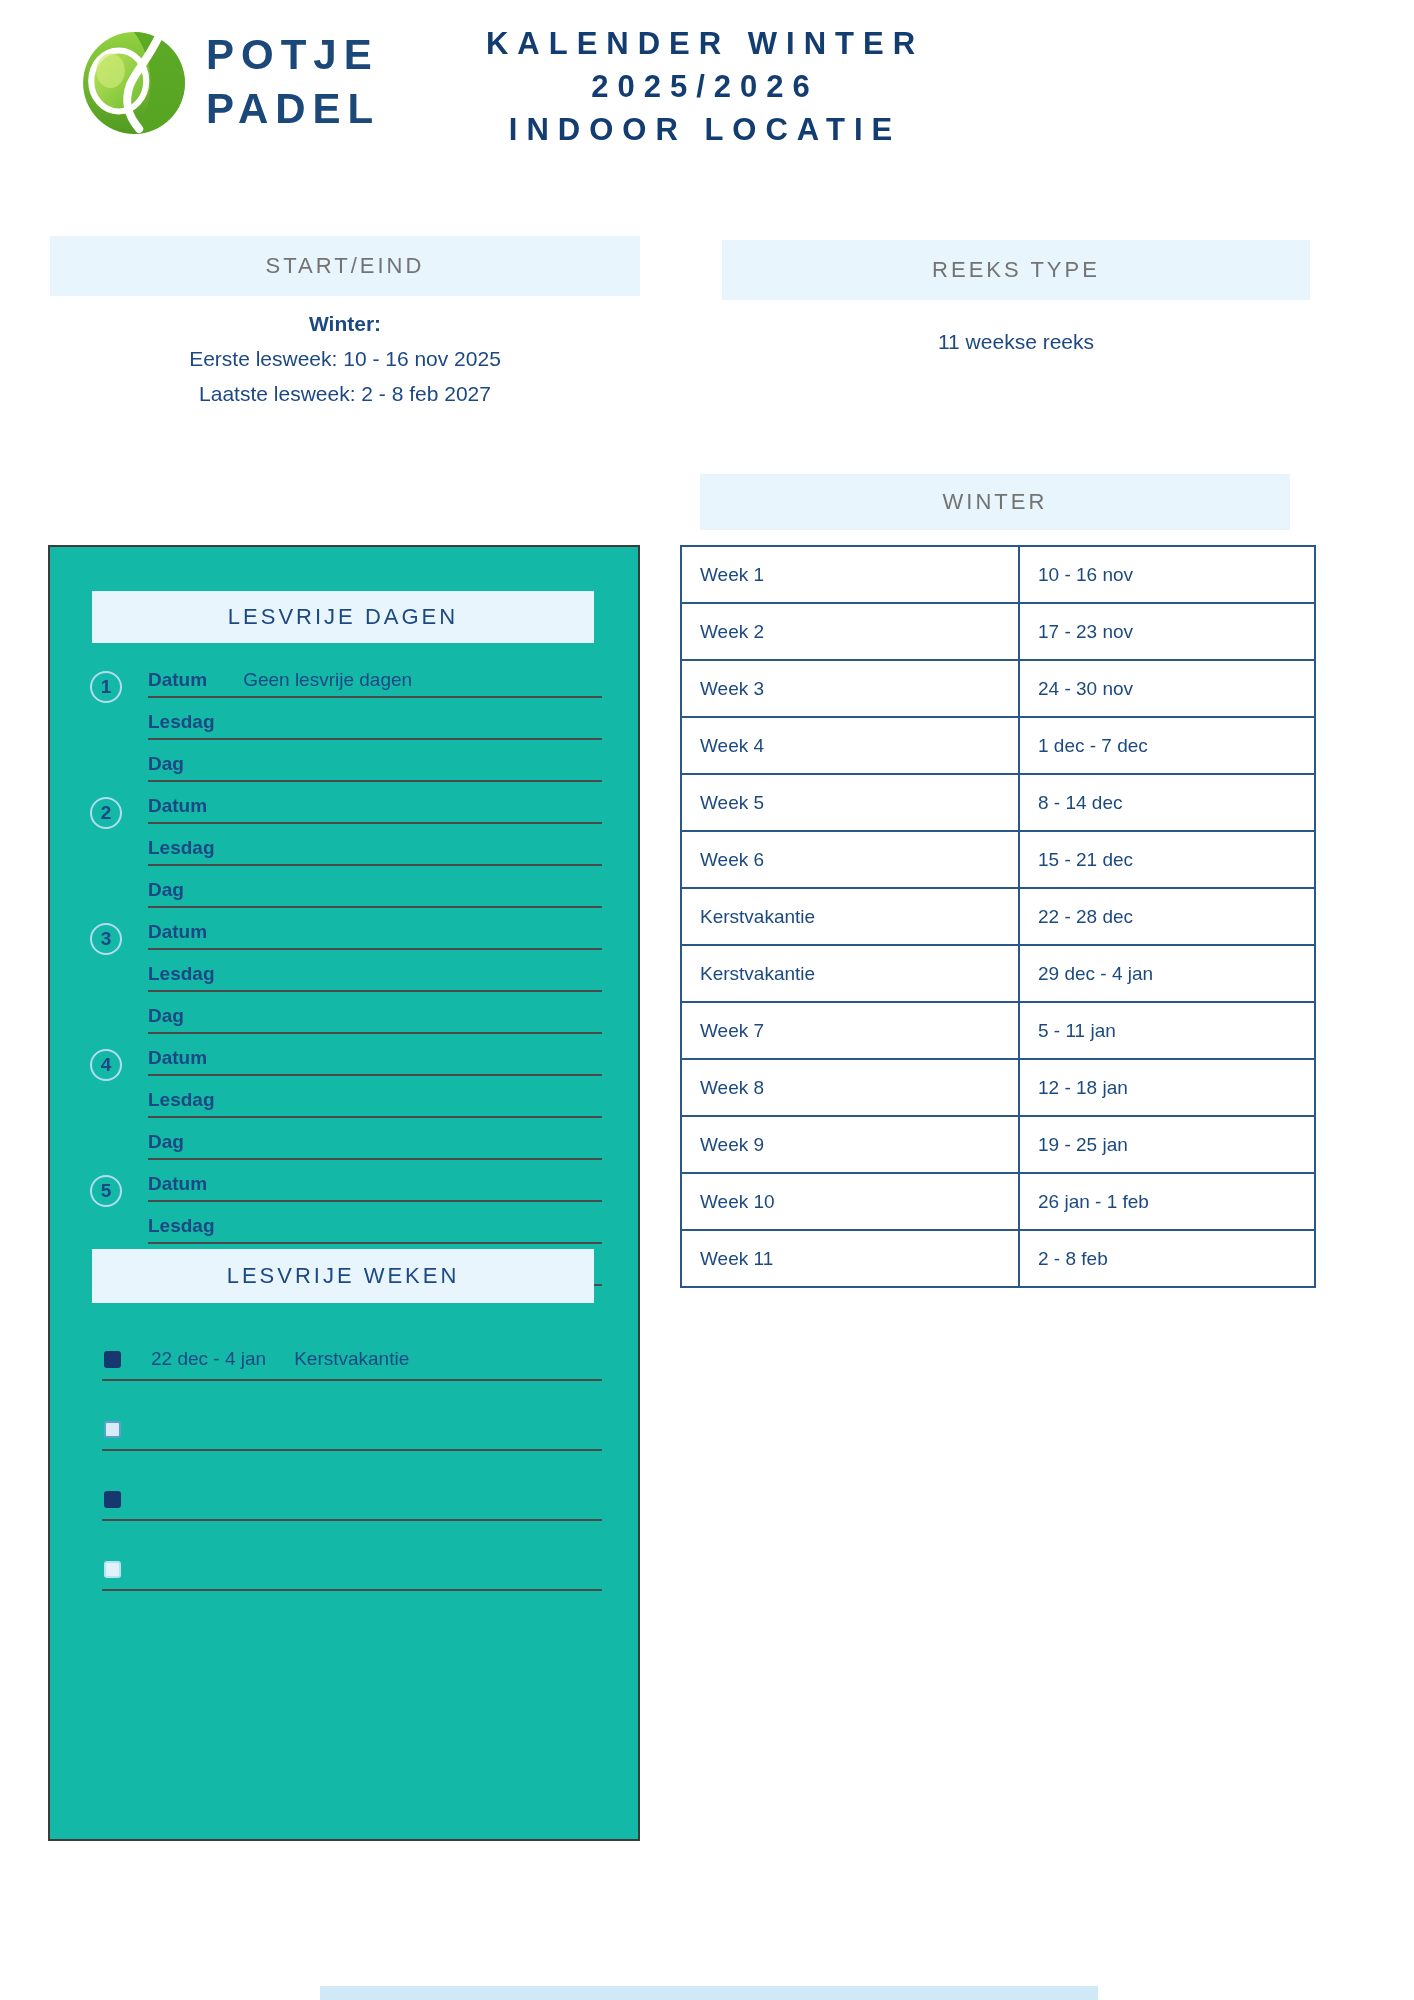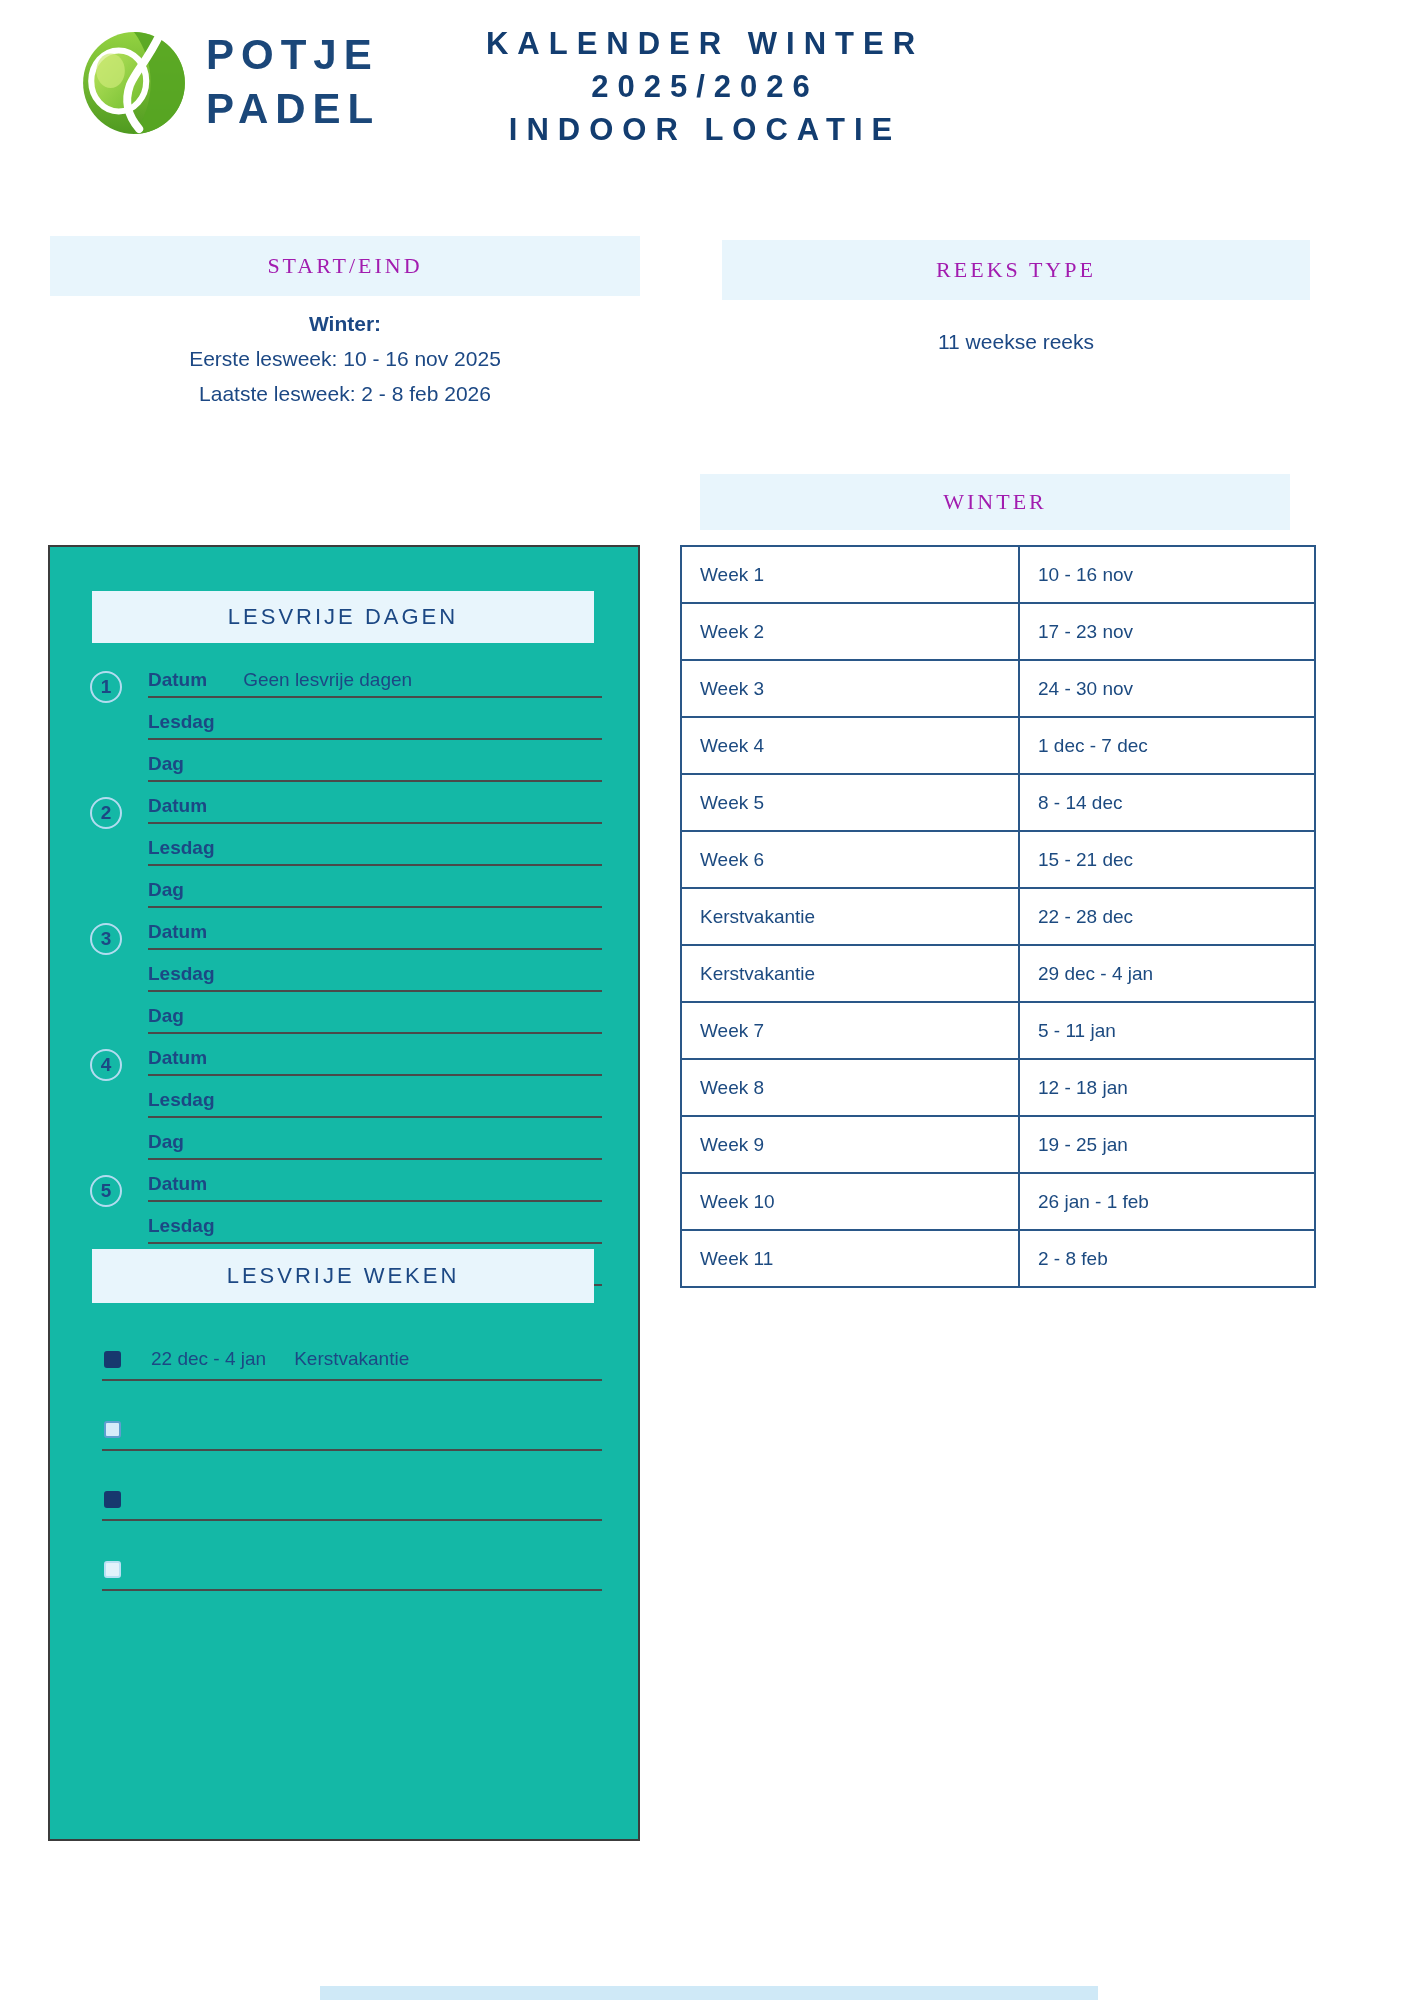--- a/index.html
+++ b/index.html
@@ -13,21 +13,21 @@
   .logo-text{font-weight:700;color:#1b4779;font-size:42px;letter-spacing:7px;line-height:54px;}
   .title{
     position:absolute;left:420px;top:22px;width:570px;text-align:center;
     color:#133d70;font-weight:700;font-size:31px;letter-spacing:9px;line-height:43px;
   }
   
   .band{
     position:absolute;background:#e8f5fc;display:flex;align-items:center;justify-content:center;
     font-size:22px;letter-spacing:3px;
   }
-  .band.gray{color:#a21caf;font-family:Liberation Serif, serif;}
+  .band.gray{color:#737373;}
   .band.navy{color:#1c4884;}
   #band-start{left:50px;top:236px;width:590px;height:60px;}
   #band-reeks{left:722px;top:240px;width:588px;height:60px;}
   #band-winter{left:700px;top:474px;width:590px;height:56px;}
   
   .start-block{
     position:absolute;left:50px;top:306px;width:590px;text-align:center;
     color:#1c4884;font-size:21px;line-height:35px;
   }
   .start-block .season{font-weight:700;}
@@ -111,21 +111,21 @@
 <div class="title">
   <div>KALENDER WINTER</div>
   <div>2025/2026</div>
   <div>INDOOR LOCATIE</div>
 </div>
 
 <div class="band gray" id="band-start">START/EIND</div>
 <div class="start-block">
   <div class="season">Winter:</div>
   <div>Eerste lesweek: 10 - 16 nov 2025</div>
-  <div>Laatste lesweek: 2 - 8 feb 2026</div>
+  <div>Laatste lesweek: 2 - 8 feb 2027</div>
 </div>
 
 <div class="band gray" id="band-reeks">REEKS TYPE</div>
 <div class="reeks-value">11 weekse reeks</div>
 
 <div class="band gray" id="band-winter">WINTER</div>
 <table class="wtable">
   <tbody>
 
       <tr>

